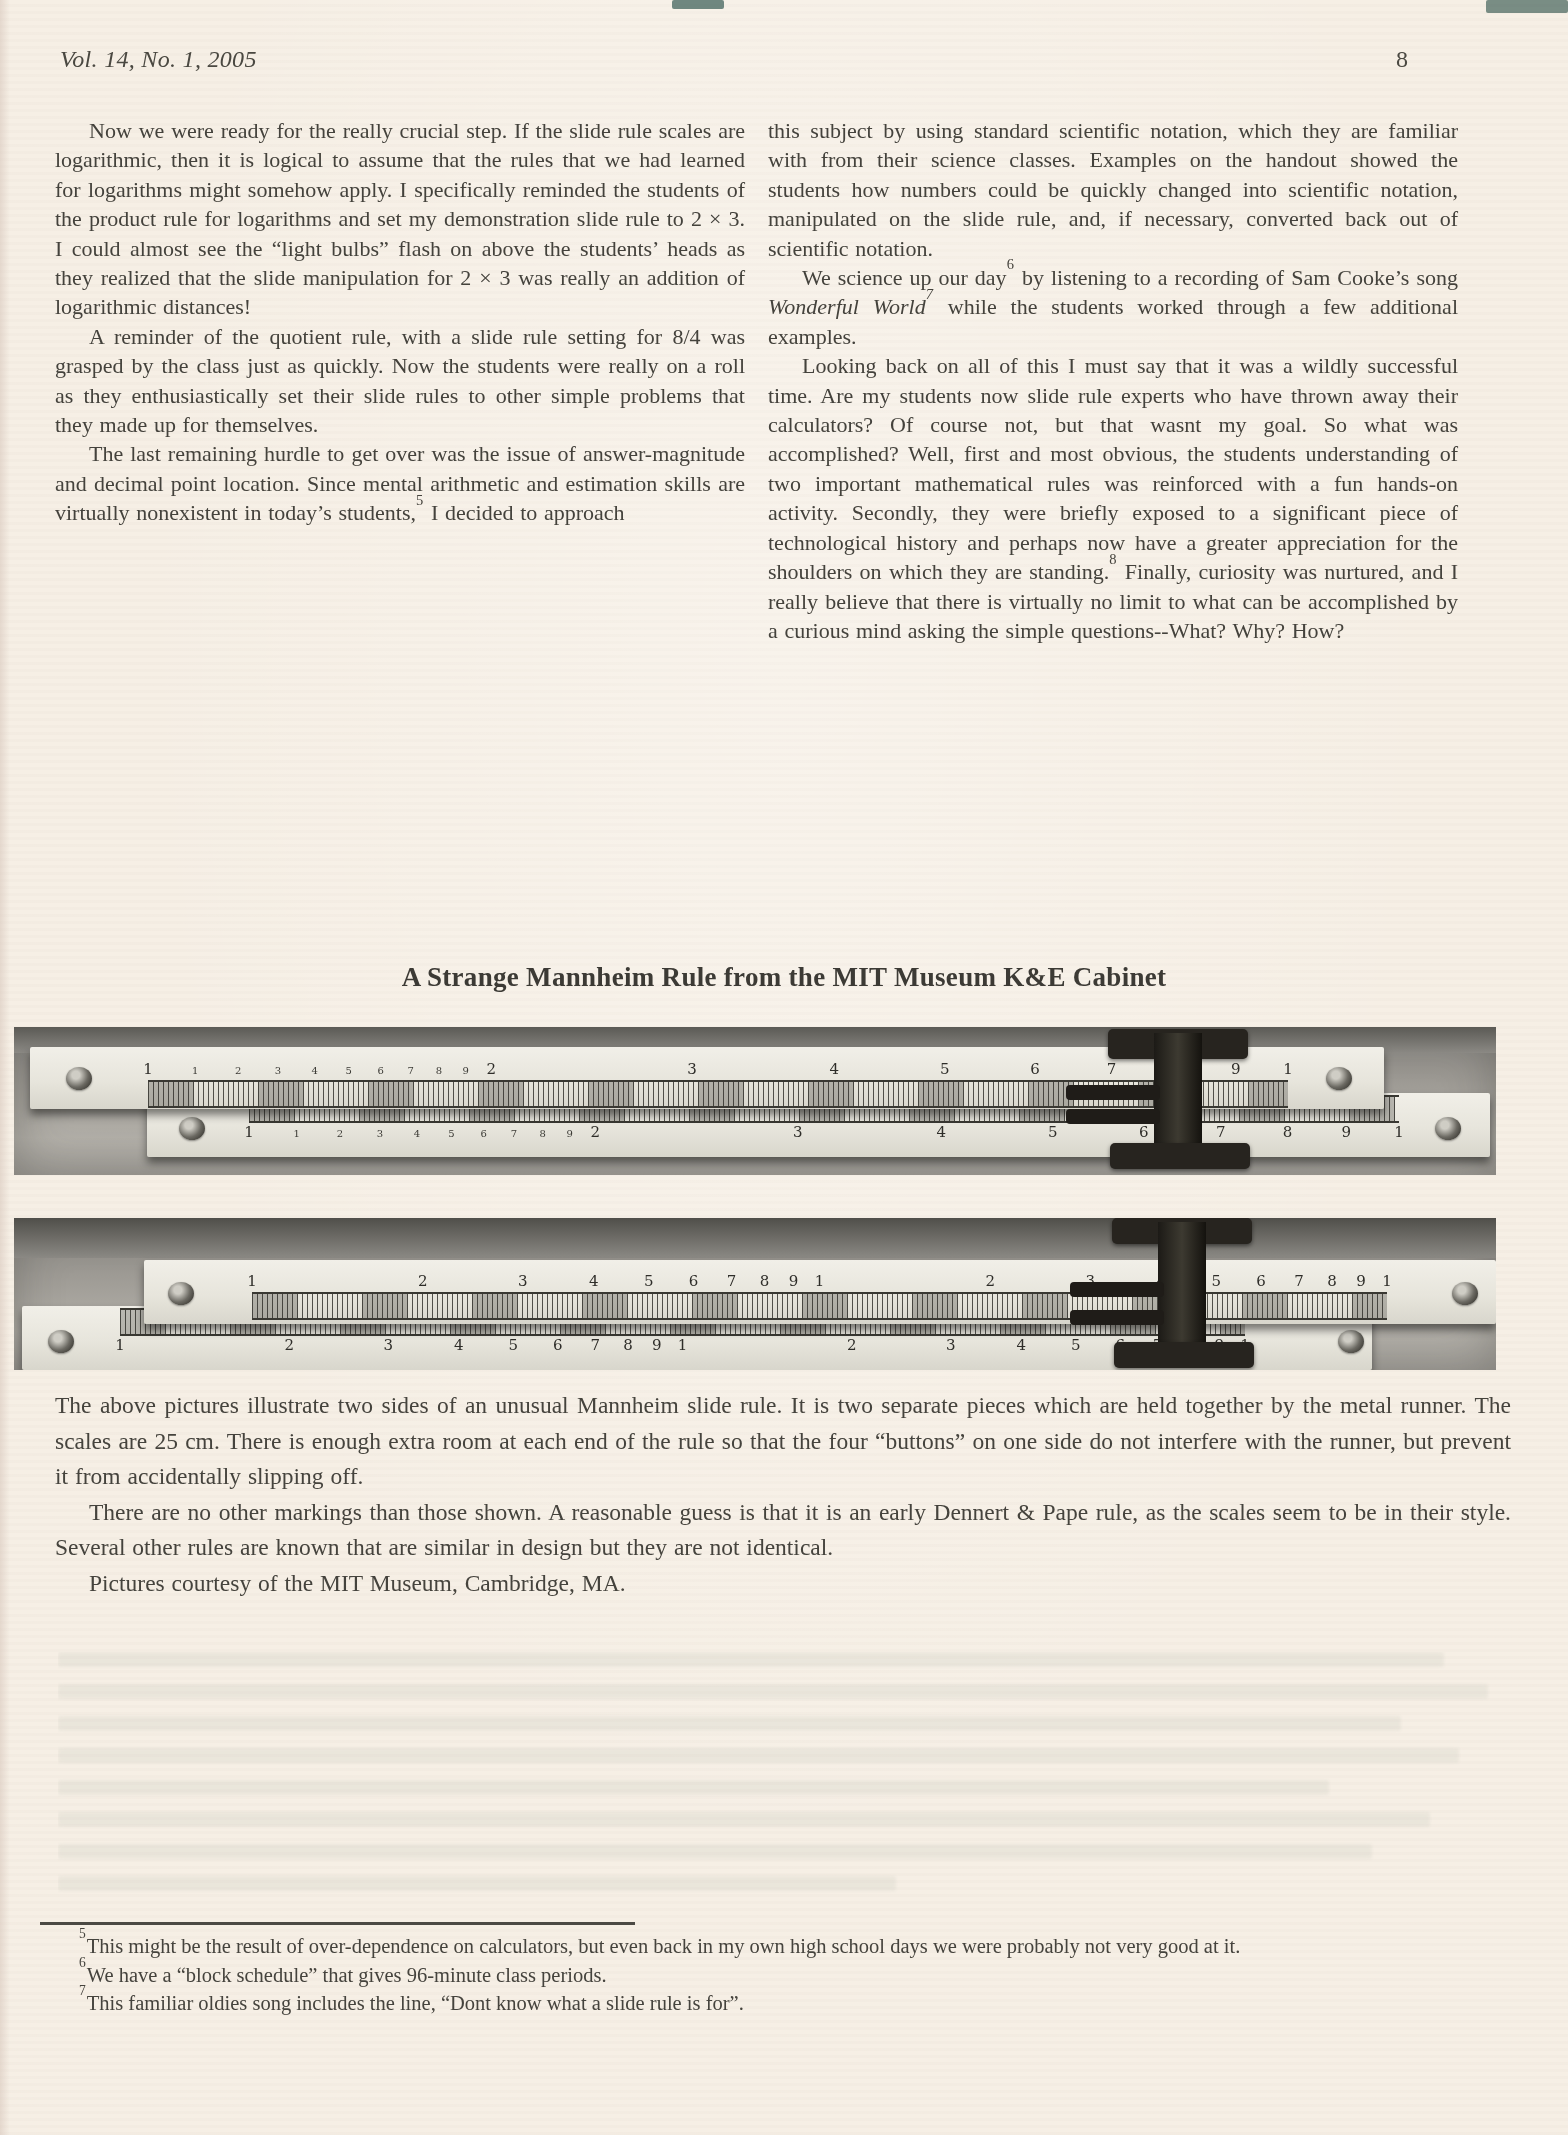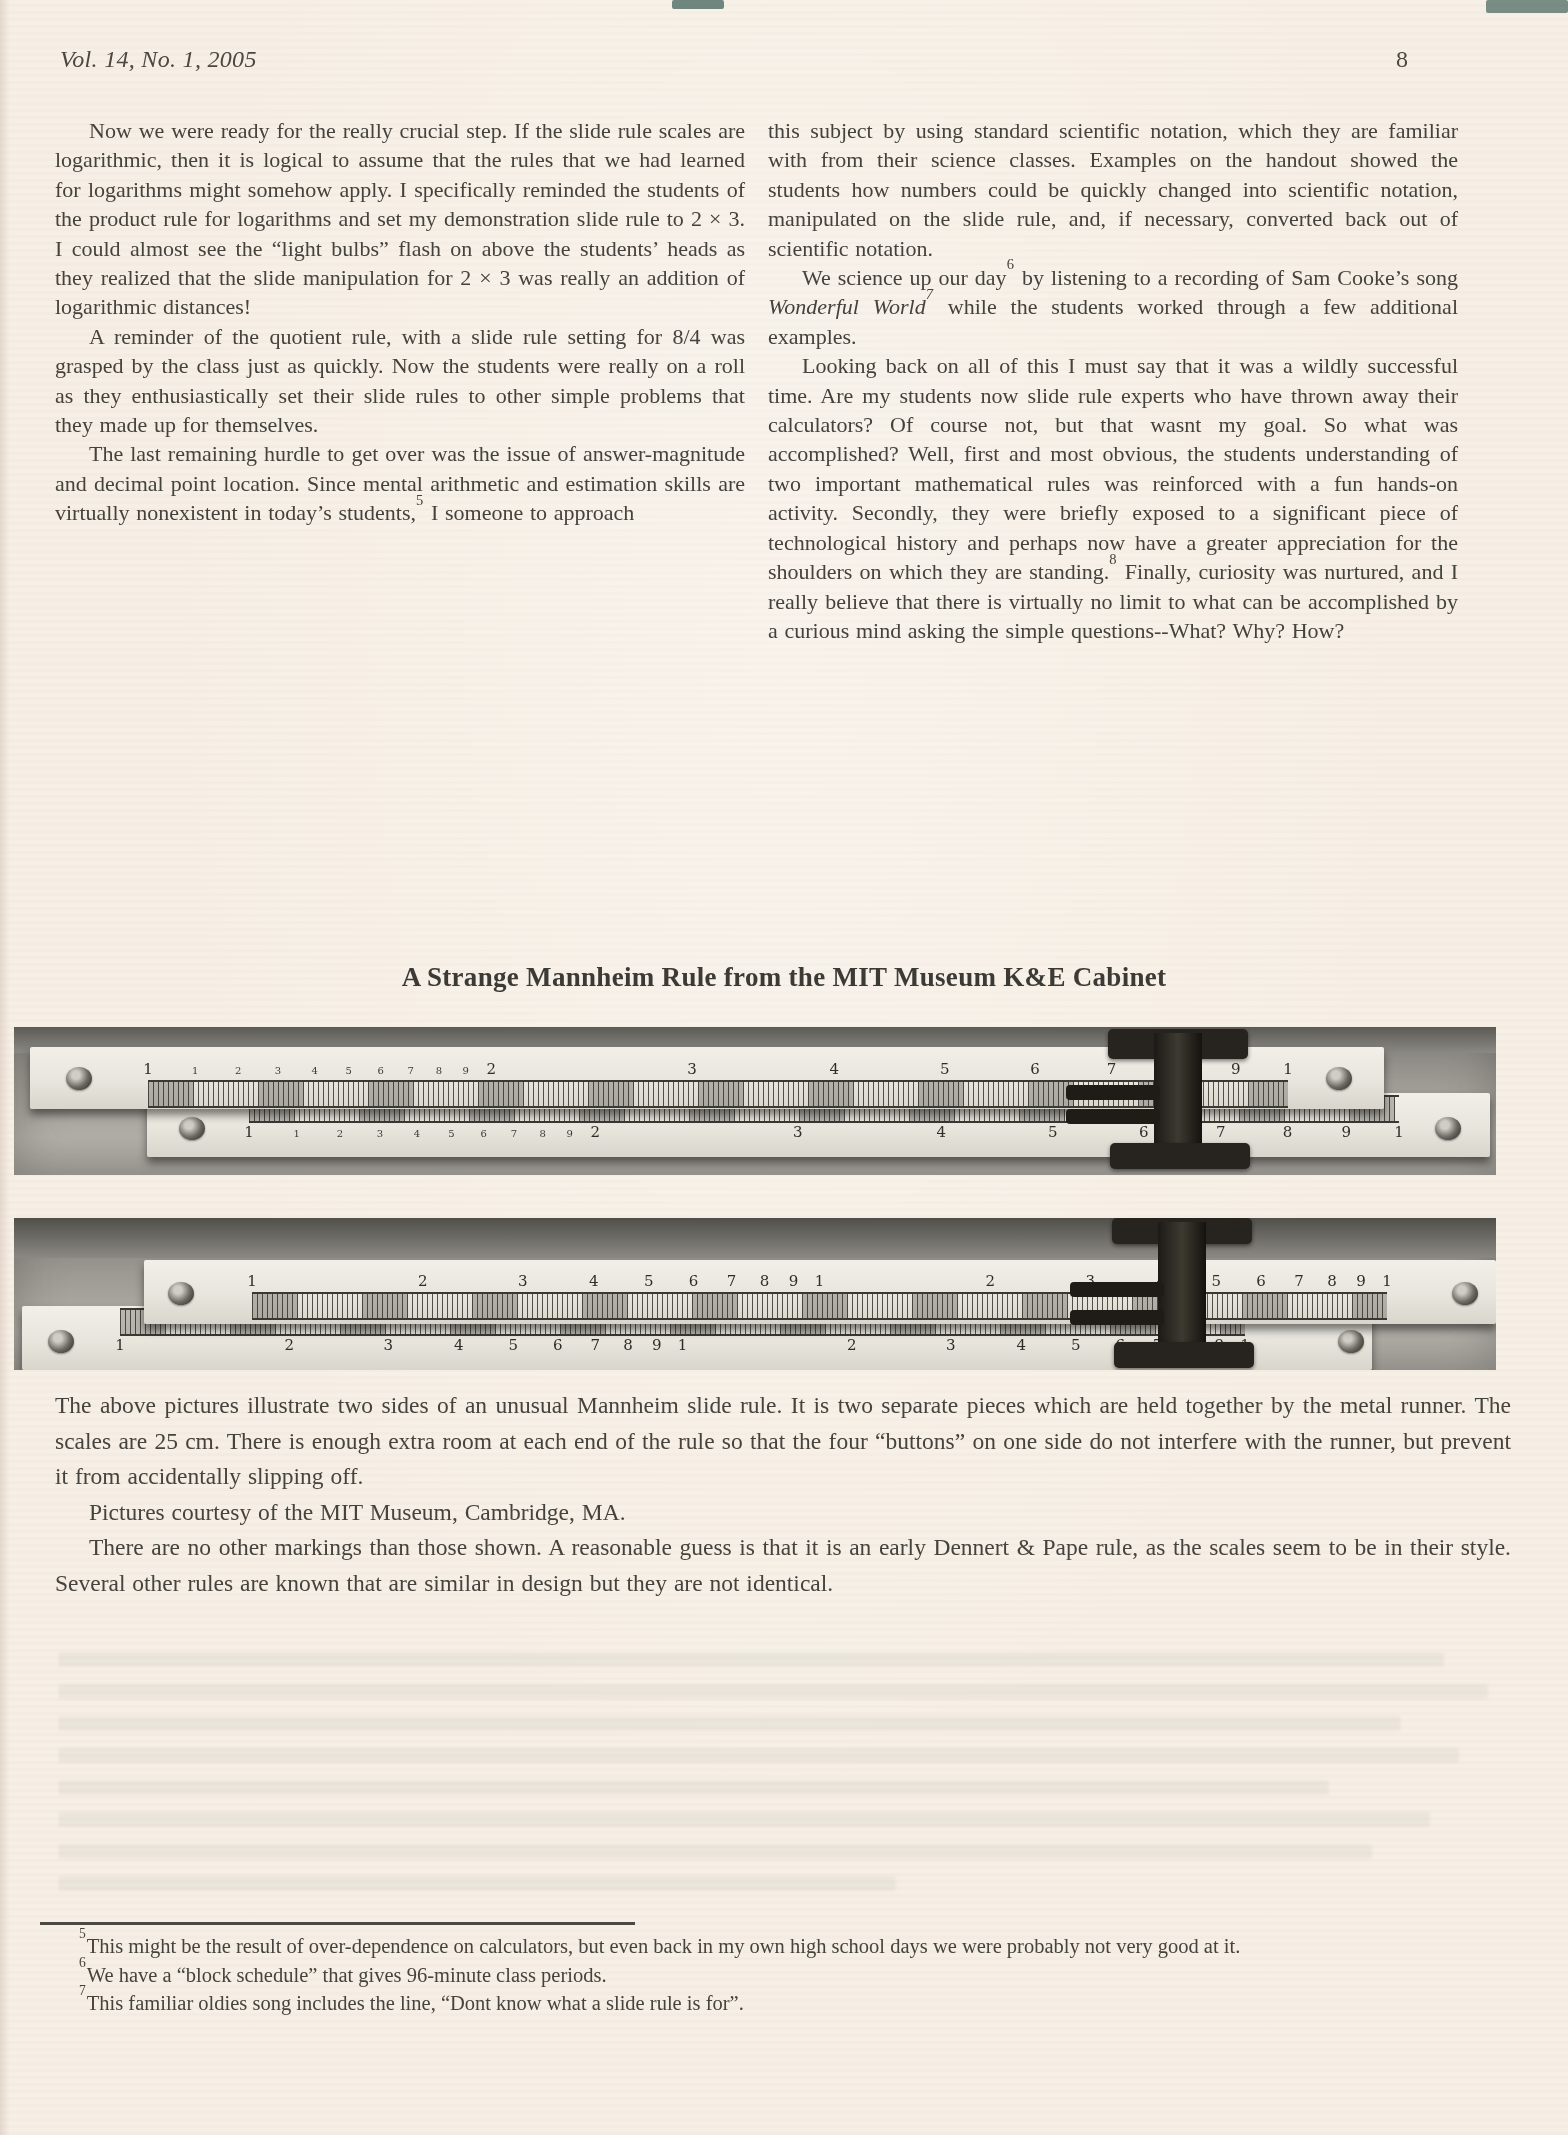--- a/index.html
+++ b/index.html
@@ -125,21 +125,21 @@
 <body style="background: rgb(246, 239, 229); color: rgb(68, 66, 60);">
 
 <div class="page">
 
   <span class="header-journal">Vol. 14, No. 1, 2005</span>
   <span class="header-pagenum">8</span>
 
   <div class="col left">
       <p class="para"><span>Now we were ready for the really crucial step.  If the slide rule scales are logarithmic, then it is logical to assume that the rules that we had learned for logarithms might somehow apply.  I specifically reminded the students of the product rule for logarithms and set my demonstration slide rule to 2 × 3.  I could almost see the “light bulbs” flash on above the students’ heads as they realized that the slide manipulation for 2 × 3 was really an addition of logarithmic distances!</span></p>
       <p class="para"><span>A reminder of the quotient rule, with a slide rule setting for 8/4 was grasped by the class just as quickly.  Now the students were really on a roll as they enthusiastically set their slide rules to other simple problems that they made up for themselves.</span></p>
-      <p class="para"><span>The last remaining hurdle to get over was the issue of answer-magnitude and decimal point location.  Since mental arithmetic and estimation skills are virtually nonexistent in today’s students,</span><sup>5</sup><span> I someone to approach</span></p>
+      <p class="para"><span>The last remaining hurdle to get over was the issue of answer-magnitude and decimal point location.  Since mental arithmetic and estimation skills are virtually nonexistent in today’s students,</span><sup>5</sup><span> I decided to approach</span></p>
     </div>
   <div class="col right">
       <p class="para noindent"><span>this subject by using standard scientific notation, which they are familiar with from their science classes.  Examples on the handout showed the students how numbers could be quickly changed into scientific notation, manipulated on the slide rule, and, if necessary, converted back out of scientific notation.</span></p>
       <p class="para"><span>We science up our day</span><sup>6</sup><span> by listening to a recording of Sam Cooke’s song </span><span class="it">Wonderful World</span><sup class="it">7</sup><span> while the students worked through a few additional examples.</span></p>
       <p class="para"><span>Looking back on all of this I must say that it was a wildly successful time.  Are my students now slide rule experts who have thrown away their calculators?  Of course not, but that wasnt my goal.  So what was accomplished?  Well, first and most obvious, the students understanding of two important mathematical rules was reinforced with a fun hands-on activity.  Secondly, they were briefly exposed to a significant piece of technological history and perhaps now have a greater appreciation for the shoulders on which they are standing.</span><sup>8</sup><span>  Finally, curiosity was nurtured, and I really believe that there is virtually no limit to what can be accomplished by a curious mind asking the simple questions--What?  Why?  How?</span></p>
     </div>
 
   <h2 class="fig-title">A Strange Mannheim Rule from the MIT Museum K&amp;E Cabinet</h2>
 
   <div class="photo photo1">
@@ -271,22 +271,22 @@
       <span class="cap top"></span>
       <span class="stem"></span>
       <span class="cap bot"></span>
       <span class="tab t1"></span>
       <span class="tab t2"></span>
     </div>
   </div>
 
   <div class="caption">
       <p class="para noindent"><span>The above pictures illustrate two sides of an unusual Mannheim slide rule.  It is two separate pieces which are held together by the metal runner.  The scales are 25 cm.  There is enough extra room at each end of the rule so that the four “buttons” on one side do not interfere with the runner, but prevent it from accidentally slipping off.</span></p>
+      <p class="para"><span>There are no other markings than those shown.  A reasonable guess is that it is an early Dennert &amp; Pape rule, as the scales seem to be in their style.  Several other rules are known that are similar in design but they are not identical.</span></p>
       <p class="para"><span>Pictures courtesy of the MIT Museum, Cambridge, MA.</span></p>
-      <p class="para"><span>There are no other markings than those shown.  A reasonable guess is that it is an early Dennert &amp; Pape rule, as the scales seem to be in their style.  Several other rules are known that are similar in design but they are not identical.</span></p>
     </div>
 
   <div class="ghost">
     <div class="gl" style="width:96%"></div>
     <div class="gl" style="width:99%"></div>
     <div class="gl" style="width:93%"></div>
     <div class="gl" style="width:97%"></div>
     <div class="gl" style="width:88%"></div>
     <div class="gl" style="width:95%"></div>
     <div class="gl" style="width:91%"></div>

